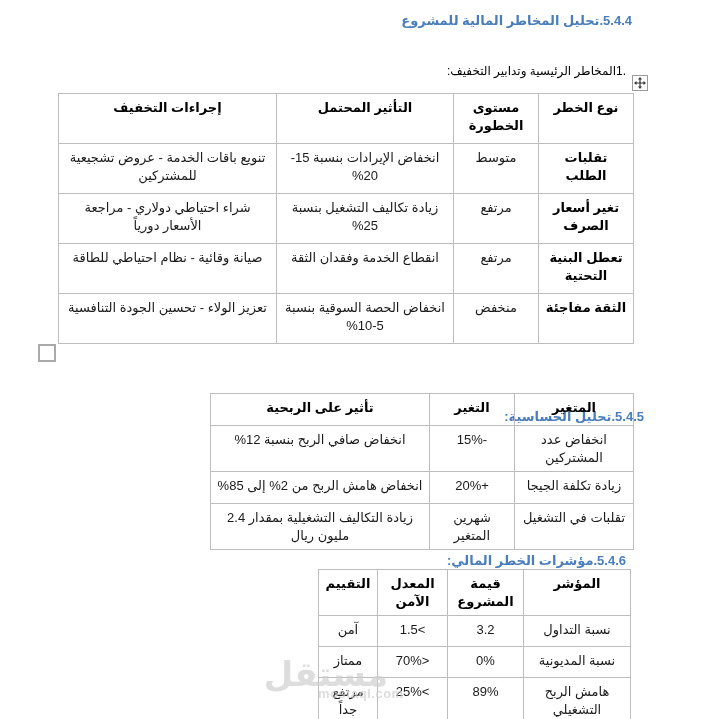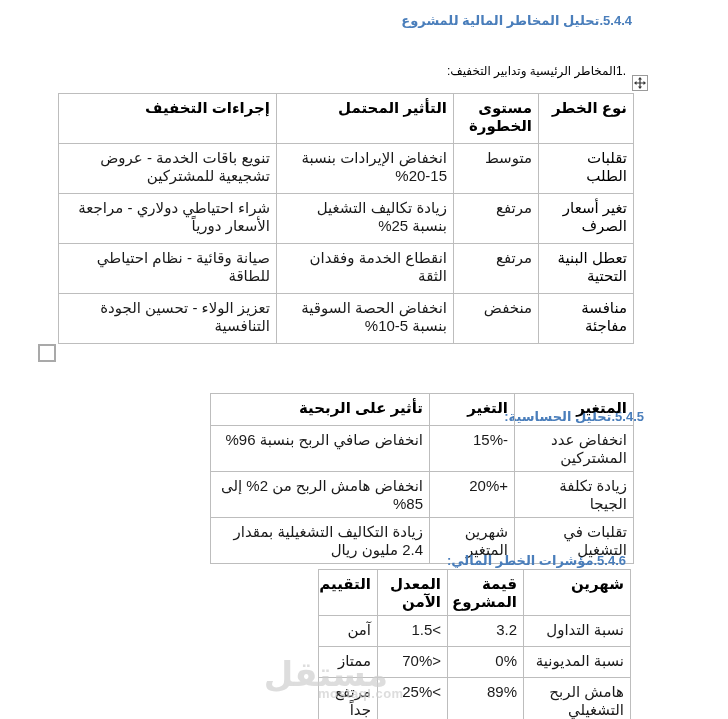--- a/index.html
+++ b/index.html
@@ -13,26 +13,26 @@
       white-space: nowrap;
     }
     .subheading {
       direction: rtl; text-align: right; font-weight: normal; font-size: 12px; color: #000;
       white-space: nowrap;
     }
     table.doc {
       position: absolute; border-collapse: collapse; direction: rtl; table-layout: fixed;
     }
     table.doc td, table.doc th {
-      border: 1px solid #bdbdbd; vertical-align: top; text-align: right;
-      padding: 5px 6px 4px 6px; font-size: 15px; line-height: 18px; color: #1a1a1a;
+      border: 1px solid #bdbdbd; vertical-align: top; text-align: center;
+      padding: 5px 6px 4px 6px; font-size: 13px; line-height: 18px; color: #1a1a1a;
       font-weight: normal; overflow: hidden;
     }
     table.doc th { font-weight: bold; color: #000; }
-    table.doc td.bold { font-weight: normal; color: #000; }
+    table.doc td.bold { font-weight: bold; color: #000; }
     .move-handle {
       position: absolute; left: 632px; top: 75px; width: 16px; height: 16px;
       border: 1px solid #9a9a9a; box-sizing: border-box; background: #fff;
       display: flex; align-items: center; justify-content: center;
     }
     .small-box {
       position: absolute; left: 38px; top: 344px; width: 18px; height: 18px;
       border: 2px solid #a9a9a9; box-sizing: border-box; background: #fff;
     }
     .watermark {
@@ -80,21 +80,21 @@
     <td>زيادة تكاليف التشغيل بنسبة 25%</td>
     <td>شراء احتياطي دولاري - مراجعة الأسعار دورياً</td>
   </tr>
   <tr style="height:50px;">
     <td class="bold">تعطل البنية التحتية</td>
     <td>مرتفع</td>
     <td>انقطاع الخدمة وفقدان الثقة</td>
     <td>صيانة وقائية - نظام احتياطي للطاقة</td>
   </tr>
   <tr style="height:50px;">
-    <td class="bold">منافسة مفاجئة</td>
+    <td class="bold">الثقة مفاجئة</td>
     <td>منخفض</td>
     <td>انخفاض الحصة السوقية بنسبة 5-10%</td>
     <td>تعزيز الولاء - تحسين الجودة التنافسية</td>
   </tr>
 </tbody>
   </table>
 
 <div class="small-box"></div>
 
 <div class="abs heading" style="right:84px; top:377px;margin-top:32px;">5.4.5.تحليل الحساسية:</div>
@@ -107,21 +107,21 @@
   </colgroup>
   <tbody>
       <tr style="height:32px;">
     <th>المتغير</th>
     <th>التغير</th>
     <th>تأثير على الربحية</th>
   </tr>
   <tr style="height:33px;">
     <td>انخفاض عدد المشتركين</td>
     <td>-15%</td>
-    <td>انخفاض صافي الربح بنسبة 96%</td>
+    <td>انخفاض صافي الربح بنسبة 12%</td>
   </tr>
   <tr style="height:32px;">
     <td>زيادة تكلفة الجيجا</td>
     <td>+20%</td>
     <td>انخفاض هامش الربح من 2% إلى 85%</td>
   </tr>
   <tr style="height:32px;">
     <td>تقلبات في التشغيل</td>
     <td>شهرين المتغير</td>
     <td>زيادة التكاليف التشغيلية بمقدار 2.4 مليون ريال</td>
@@ -133,21 +133,21 @@
 
 <table class="doc" style="left:318px; top:569px; width:312px;">
   <colgroup>
     <col style="width:107px">
       <col style="width:76px">
       <col style="width:70px">
       <col style="width:59px">
   </colgroup>
   <tbody>
       <tr style="height:33px;">
-    <th>شهرين</th>
+    <th>المؤشر</th>
     <th>قيمة المشروع</th>
     <th>المعدل الآمن</th>
     <th>التقييم</th>
   </tr>
   <tr style="height:31px;">
     <td>نسبة التداول</td>
     <td>3.2</td>
     <td>&gt;1.5</td>
     <td>آمن</td>
   </tr>

